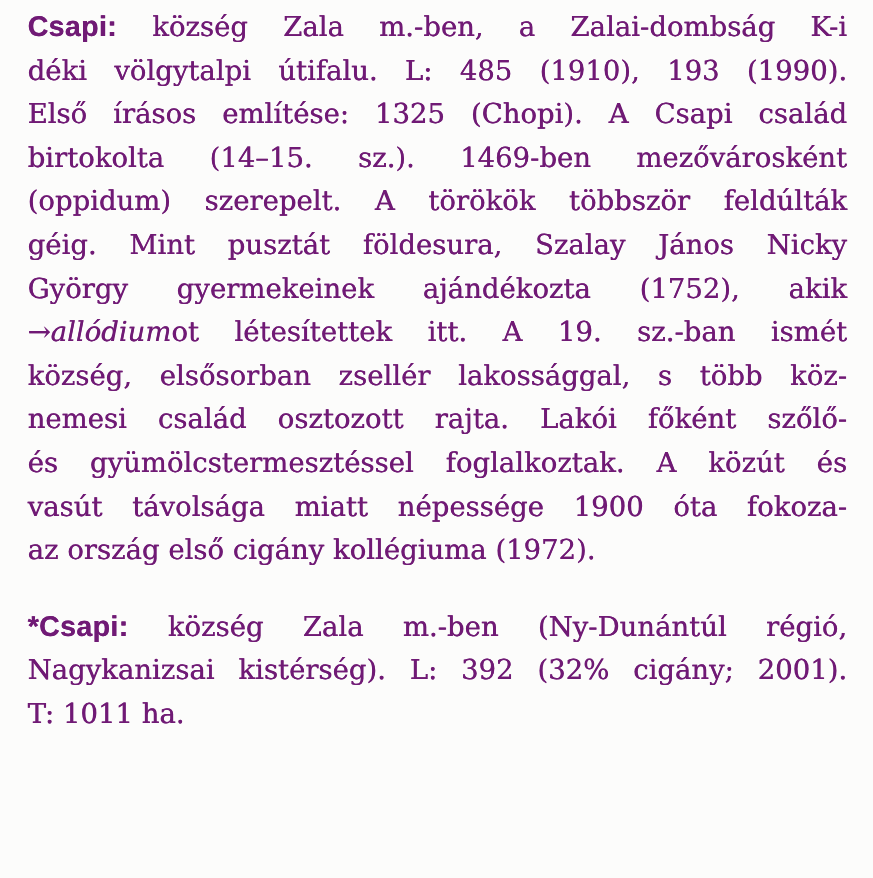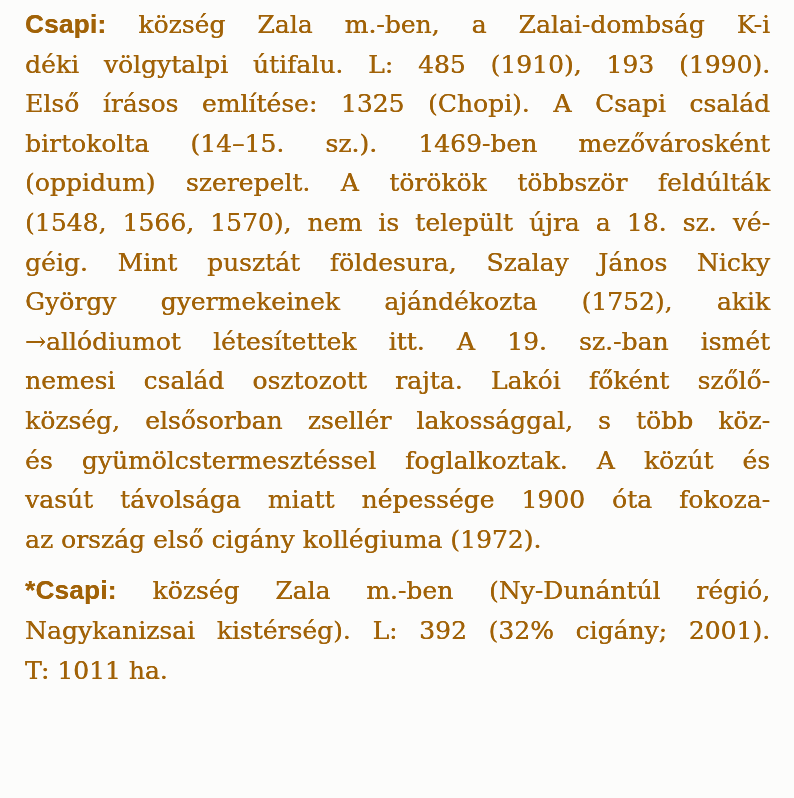--- a/index.html
+++ b/index.html
@@ -14,58 +14,57 @@
     position: absolute;
     inset: 0;
     box-sizing: border-box;
     padding: 5px 24px 0 25px;
     font-family: "DejaVu Serif", serif;
     font-size: 25px;
     color: #0c0c0c;
     text-shadow: 0.35px 0 0 currentColor;
   }
   .entry { display: block; }
-  .entry + .entry { margin-top: 12px; }
+  .entry + .entry { margin-top: 30px; }
   .line {
     display: block;
     height: 39.6px;
     line-height: 39.6px;
     text-align: justify;
     text-align-last: justify;
     text-justify: inter-word;
   }
   .line.last {
     text-align-last: left;
   }
   .run.plain { font-style: normal; }
-  .run.italic { }
+  .run.italic { font-style: italic; }
   .run.arrow { font-style: normal; }
   .run.headword {
     font-family: "Liberation Sans", sans-serif;
     font-weight: 700;
     font-size: 26px;
     letter-spacing: 0.3px;
   }
 </style>
 </head>
 <body>
 
-<div class="page" style="background: rgb(252, 252, 251); color: #a16207;">
+<div class="page" style="background: rgb(252, 252, 251); color: #701a75;">
     <div class="entry">
       <div class="line"><span class="run headword">Csapi:</span><span class="run plain"> község Zala m.-ben, a Zalai-dombság K-i</span></div>
       <div class="line"><span class="run plain">déki völgytalpi útifalu. L: 485 (1910), 193 (1990).</span></div>
       <div class="line"><span class="run plain">Első írásos említése: 1325 (Chopi). A Csapi család</span></div>
       <div class="line"><span class="run plain">birtokolta (14–15. sz.). 1469-ben mezővárosként</span></div>
       <div class="line"><span class="run plain">(oppidum) szerepelt. A törökök többször feldúlták</span></div>
-      <div class="line"><span class="run plain">(1548, 1566, 1570), nem is települt újra a 18. sz. vé-</span></div>
       <div class="line"><span class="run plain">géig. Mint pusztát földesura, Szalay János Nicky</span></div>
       <div class="line"><span class="run plain">György gyermekeinek ajándékozta (1752), akik</span></div>
       <div class="line"><span class="run arrow">→</span><span class="run italic">allódium</span><span class="run plain">ot létesítettek itt. A 19. sz.-ban ismét</span></div>
+      <div class="line"><span class="run plain">község, elsősorban zsellér lakossággal, s több köz-</span></div>
       <div class="line"><span class="run plain">nemesi család osztozott rajta. Lakói főként szőlő-</span></div>
-      <div class="line"><span class="run plain">község, elsősorban zsellér lakossággal, s több köz-</span></div>
       <div class="line"><span class="run plain">és gyümölcstermesztéssel foglalkoztak. A közút és</span></div>
       <div class="line"><span class="run plain">vasút távolsága miatt népessége 1900 óta fokoza-</span></div>
       <div class="line last"><span class="run plain">az ország első cigány kollégiuma (1972).</span></div>
     </div>
     <div class="entry">
       <div class="line"><span class="run headword">*Csapi:</span><span class="run plain"> község Zala m.-ben (Ny-Dunántúl régió,</span></div>
       <div class="line"><span class="run plain">Nagykanizsai kistérség). L: 392 (32% cigány; 2001).</span></div>
       <div class="line last"><span class="run plain">T: 1011 ha.</span></div>
     </div>
   </div>

